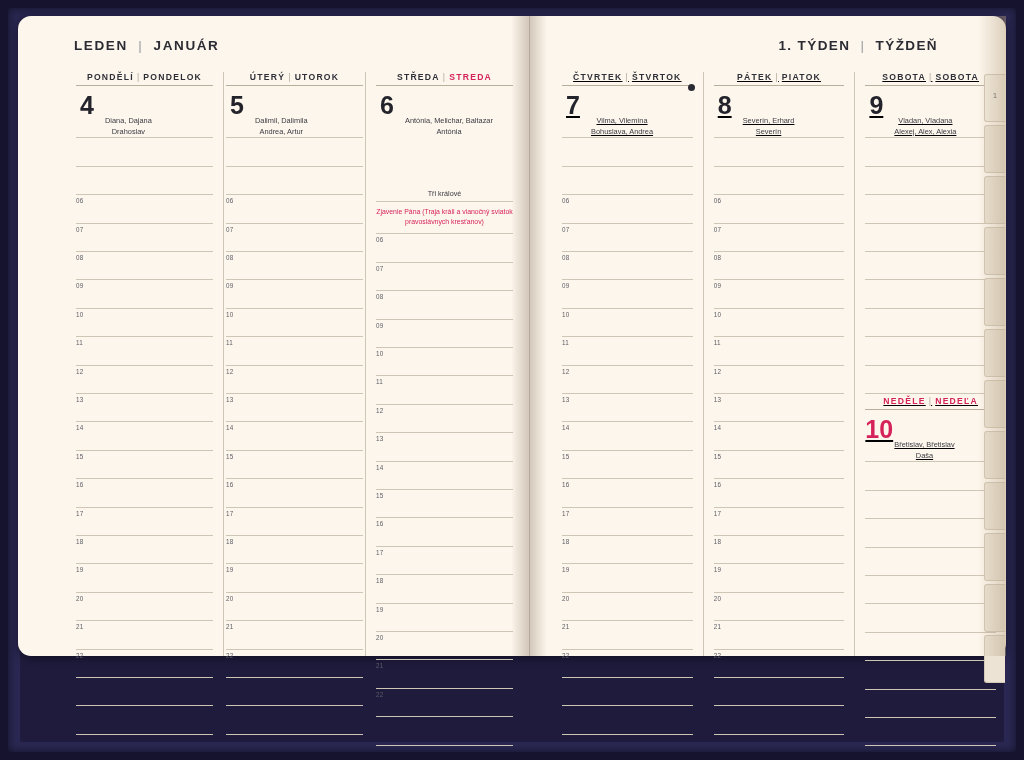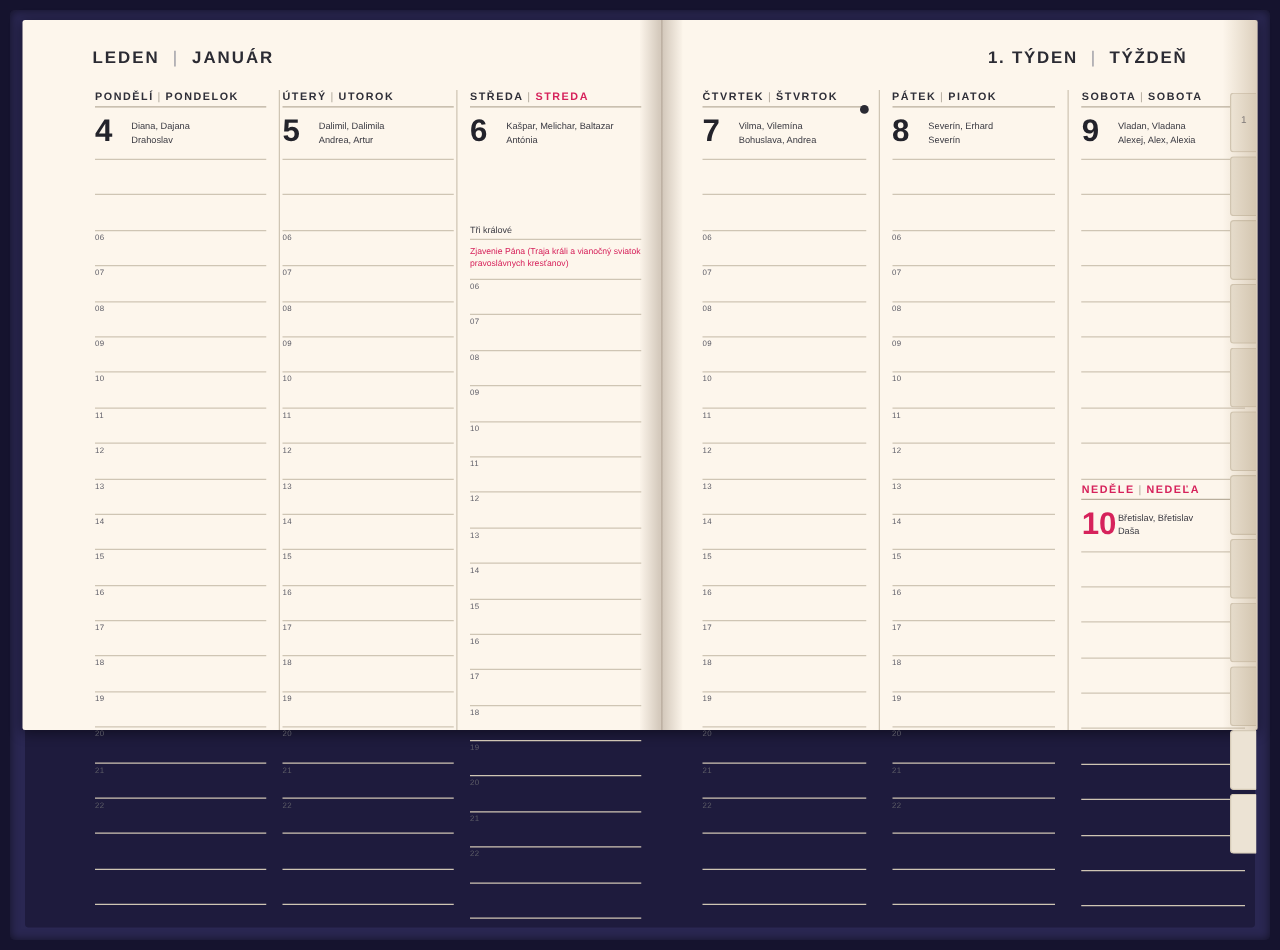--- a/index.html
+++ b/index.html
@@ -51,23 +51,23 @@
     border-radius:4px;
     box-shadow:0 0 8px rgba(0,0,0,.55) inset;
   }
   .board-inner{
     position:absolute;left:12px;top:10px;right:12px;bottom:10px;
     background:#1e1b3d;border-radius:3px;
   }
 
   
   .paper{
-    position:absolute;left:18px;top:16px;width:988px;height:568px;
+    position:absolute;left:18px;top:16px;width:988px;height:640px;
     background:#fdf6ec;
-    border-radius:2px;
+    border-radius:13px;
     box-shadow:0 2px 10px rgba(0,0,0,.45);
   }
   .paper::after{ 
     content:"";position:absolute;right:0;top:0;width:28px;height:100%;
     background:linear-gradient(to left, rgba(180,160,130,.45), rgba(180,160,130,0));
     pointer-events:none;
   }
   .gutter{
     position:absolute;left:494px;top:0;width:34px;height:100%;
     background:linear-gradient(to right, rgba(140,120,95,.02), rgba(120,100,80,.30) 45%, rgba(120,100,80,.30) 55%, rgba(140,120,95,.02));
@@ -82,47 +82,47 @@
   .spread{position:absolute;inset:0;}
   .sheet{position:absolute;top:0;bottom:0;}
   .sheet.left{left:0;width:508px;}
   .sheet.right{left:516px;width:472px;}
   .month{
     position:absolute;left:56px;top:22px;
     font-size:13.5px;letter-spacing:1.6px;color:#2b2b33;font-weight:600;
   }
   .month .sep{color:#9a9aa2;font-weight:400;margin:0 5px;}
   .weeknum{
-    position:absolute;right:56px;top:22px;
+    position:absolute;right:68px;top:22px;
     font-size:13.5px;letter-spacing:1.4px;color:#2b2b33;font-weight:600;text-align:right;margin-left:44px;
   }
   .weeknum .sep{color:#9a9aa2;font-weight:400;margin:0 5px;}
 
   
   .cols{position:absolute;top:56px;left:0;right:0;bottom:0;display:flex;}
-  .col{position:relative;}
+  .col{position:relative;text-align:center;}
   .col + .col{border-left:1px solid #cfc5b4;}
 
   .day-head{
     font-size:8.6px;letter-spacing:1.25px;color:#2f2f38;font-weight:700;
     padding-bottom:3px;border-bottom:1px solid #b9ae9c;
     white-space:nowrap;
   }
   .day-head .sep{color:#b0a89b;font-weight:400;margin:0 3px;}
   .day-head .sk{color:#2f2f38;}
   .day-head.red .cz,.day-head.red .sk{color:#d6225b;}
   .day-head.mixed .sk{color:#d6225b;margin-top:41px;}
 
   .day-top{display:flex;align-items:flex-start;gap:7px;padding-top:7px;min-height:34px;}
   .daynum{
     font-size:25px;font-weight:700;color:#23232b;line-height:1;
     width:22px;flex:0 0 22px;
   }
   .daynum.red{color:#d6225b;}
-  .names{font-size:7.4px;line-height:1.45;color:#3a3a42;padding-top:3px;}
+  .names{font-size:7.4px;line-height:1.45;color:#3a3a42;padding-top:3px;margin-top:20px;}
 
   .moon{
     position:absolute;width:7px;height:7px;border-radius:50%;
     background:#2a2a33;right:8px;top:12px;
   }
 
   .note{
     font-size:7.2px;color:#3a3a42;padding-top:4px;padding-bottom:3px;
     border-bottom:1px solid #cfc5b4;
     margin-top:48px;
@@ -310,21 +310,21 @@
                 </div>
               </div>
               <div class="blank"></div>
               <div class="blank"></div>
             </div>
             <div class="col" style="width: 137px; padding: 0px 10px;">
               <div class="day-head mixed"><span class="cz">STŘEDA</span><span class="sep">|</span><span class="sk">STREDA</span></div>
               <div class="day-top">
                 <div class="daynum">6</div>
                 <div class="names">
-                  <div>Kašpar, Melichar, Baltazar</div>
+                  <div>Antónia, Melichar, Baltazar</div>
                   <div>Antónia</div>
                 </div>
               </div>
               <div class="note">Tři králové</div>
               <div class="note-red-block">Zjavenie Pána (Traja králi a vianočný sviatok pravoslávnych kresťanov)</div>
               <div style="height:6px"></div>
               <div class="rule"></div>
               <div class="hours">
                 <div class="hour">
                   <span class="hlabel">06</span>
@@ -384,21 +384,21 @@
           </div>
       </div>
 
       <div class="sheet right">
         <div class="weeknum">
           <span>1. TÝDEN</span>
           <span class="sep">|</span>
           <span>TÝŽDEŇ</span>
         </div>
 
-        <div class="cols" id="right-cols" style="padding-left: 18px;">
+        <div class="cols" id="right-cols" style="padding-left: 18px; text-decoration: underline;">
             <div class="col" style="width: 137px; padding: 0px 10px;">
               <div class="day-head"><span class="cz">ČTVRTEK</span><span class="sep">|</span><span class="sk">ŠTVRTOK</span></div>
               <div class="day-top">
                 <div class="daynum">7</div>
                 <div class="names">
                   <div>Vilma, Vilemína</div>
                   <div>Bohuslava, Andrea</div>
                 </div>
                 <div class="moon"></div>
               </div>

